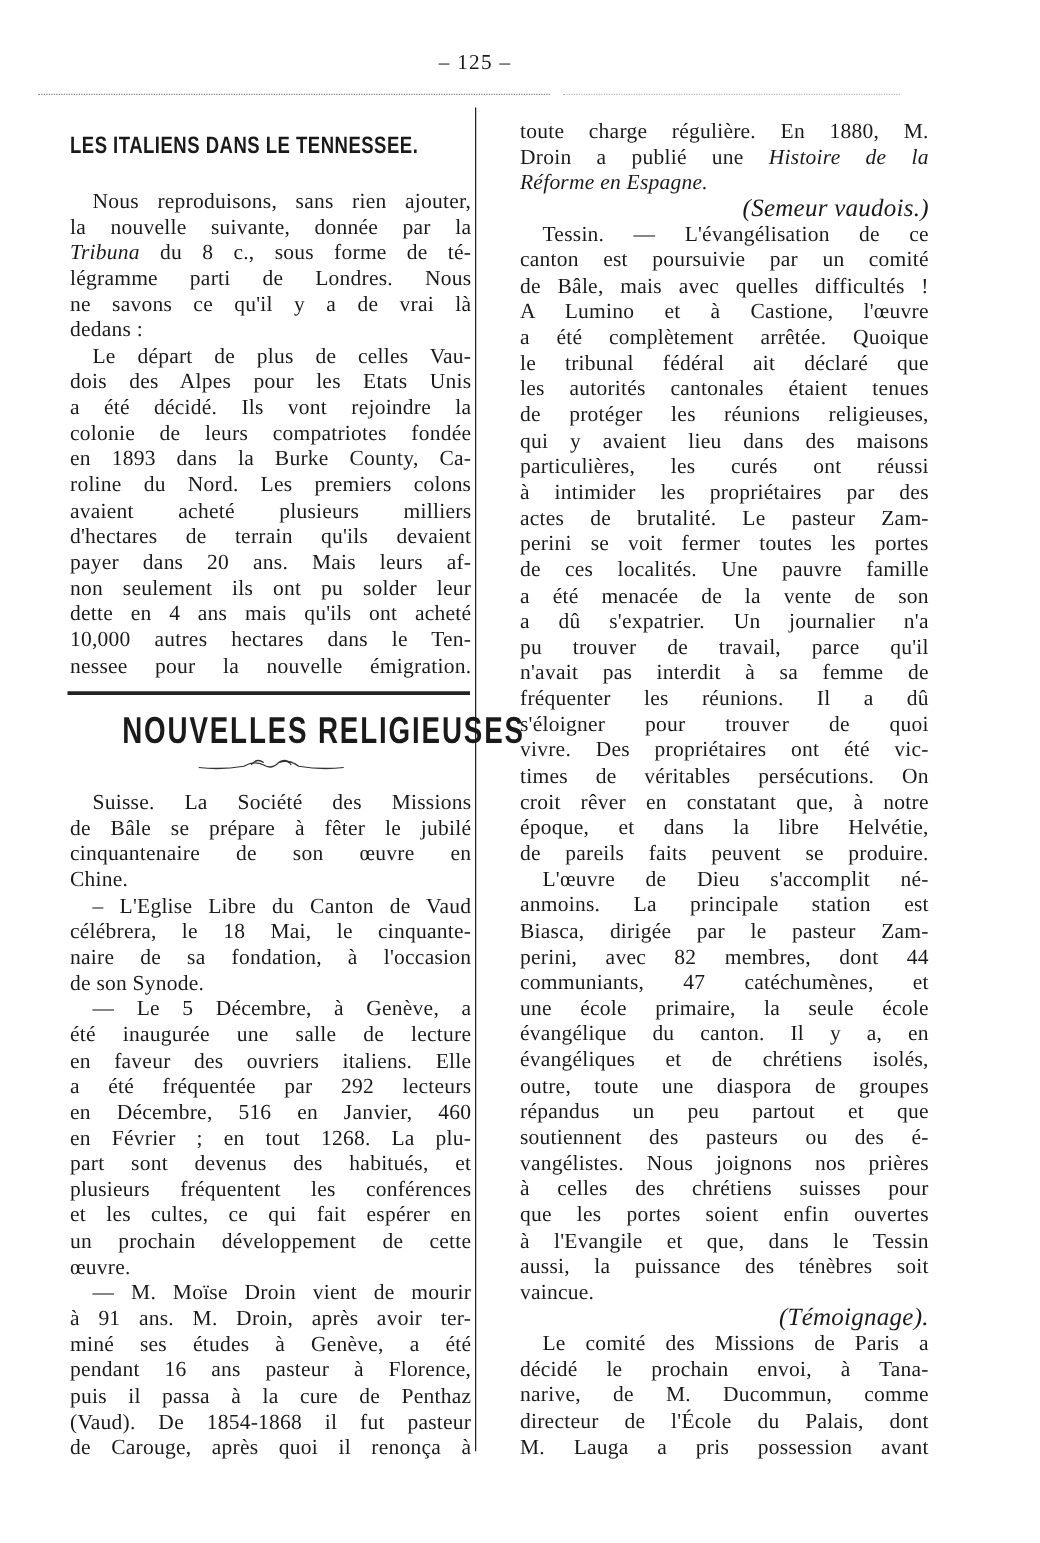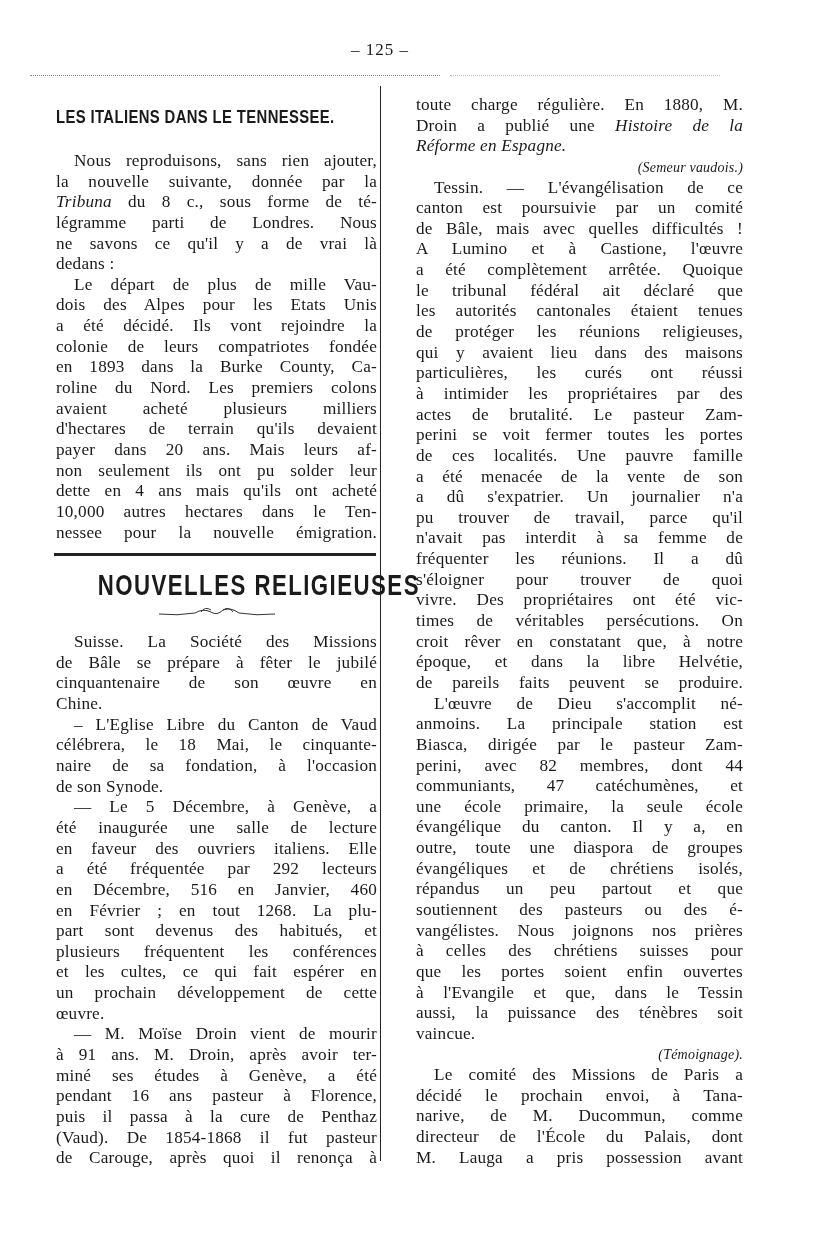--- a/index.html
+++ b/index.html
@@ -46,41 +46,41 @@
     font-family: "Liberation Sans", "DejaVu Sans", sans-serif;
     font-weight: bold; font-size: 30px; letter-spacing: 2px;
     text-align: center; white-space: nowrap;
     transform: scaleX(0.74); transform-origin: center center;
     height: 46px; line-height: 46px; margin-top: 6px;
   }
   .ornament { text-align: center; height: 20px; margin-top: -4px; margin-bottom: 8px; }
   .ornament svg { display: inline-block; }
   b { font-weight: normal; }
   i { font-style: italic; }
-  .small-italic { font-style: italic; font-size: 14px; text-align: right; }
+  .small-italic { font-style: italic; font-size: 20px; text-align: right; }
 </style>
 </head>
 <body>
 
 <div class="page-number">– 125 –</div>
 <div class="top-rule"></div>
 <div class="top-rule r"></div>
 <div class="col-divider"></div>
 
 <div class="col left">
   <div class="h1">LES ITALIENS DANS LE TENNESSEE.</div>
   <div class="gap1"></div>
   <div id="a1-body">
       <span class="line indent"><span>Nous reproduisons, sans rien ajouter,</span></span>
       <span class="line"><span>la nouvelle suivante, donnée par la</span></span>
       <span class="line"><i>Tribuna</i><span> du 8 c., sous forme de té-</span></span>
       <span class="line"><span>légramme parti de Londres. Nous</span></span>
       <span class="line"><span>ne savons ce qu'il y a de vrai là</span></span>
       <span class="line last"><span>dedans :</span></span>
-      <span class="line indent"><span>Le départ de plus de mille Vau-</span></span>
+      <span class="line indent"><span>Le départ de plus de celles Vau-</span></span>
       <span class="line"><span>dois des Alpes pour les Etats Unis</span></span>
       <span class="line"><span>a été décidé. Ils vont rejoindre la</span></span>
       <span class="line"><span>colonie de leurs compatriotes fondée</span></span>
       <span class="line"><span>en 1893 dans la Burke County, Ca-</span></span>
       <span class="line"><span>roline du Nord. Les premiers colons</span></span>
       <span class="line"><span>avaient acheté plusieurs milliers</span></span>
       <span class="line"><span>d'hectares de terrain qu'ils devaient</span></span>
       <span class="line"><span>payer dans 20 ans. Mais leurs af-</span></span>
       <span class="line"><span>non seulement ils ont pu solder leur</span></span>
       <span class="line"><span>dette en 4 ans mais qu'ils ont acheté</span></span>
@@ -155,22 +155,22 @@
     <span class="line"><span>croit rêver en constatant que, à notre</span></span>
     <span class="line"><span>époque, et dans la libre Helvétie,</span></span>
     <span class="line"><span>de pareils faits peuvent se produire.</span></span>
     <span class="line indent"><span>L'œuvre de Dieu s'accomplit né-</span></span>
     <span class="line"><span>anmoins. La principale station est</span></span>
     <span class="line"><span>Biasca, dirigée par le pasteur Zam-</span></span>
     <span class="line"><span>perini, avec 82 membres, dont 44</span></span>
     <span class="line"><span>communiants, 47 catéchumènes, et</span></span>
     <span class="line"><span>une école primaire, la seule école</span></span>
     <span class="line"><span>évangélique du canton. Il y a, en</span></span>
+    <span class="line"><span>évangéliques et de chrétiens isolés,</span></span>
     <span class="line"><span>outre, toute une diaspora de groupes</span></span>
-    <span class="line"><span>évangéliques et de chrétiens isolés,</span></span>
     <span class="line"><span>répandus un peu partout et que</span></span>
     <span class="line"><span>soutiennent des pasteurs ou des é-</span></span>
     <span class="line"><span>vangélistes. Nous joignons nos prières</span></span>
     <span class="line"><span>à celles des chrétiens suisses pour</span></span>
     <span class="line"><span>que les portes soient enfin ouvertes</span></span>
     <span class="line"><span>à l'Evangile et que, dans le Tessin</span></span>
     <span class="line"><span>aussi, la puissance des ténèbres soit</span></span>
     <span class="line last"><span>vaincue.</span></span>
     <span class="line right-align"><span class="small-italic">(Témoignage).</span></span>
     <span class="line indent"><span>Le comité des Missions de Paris a</span></span>

